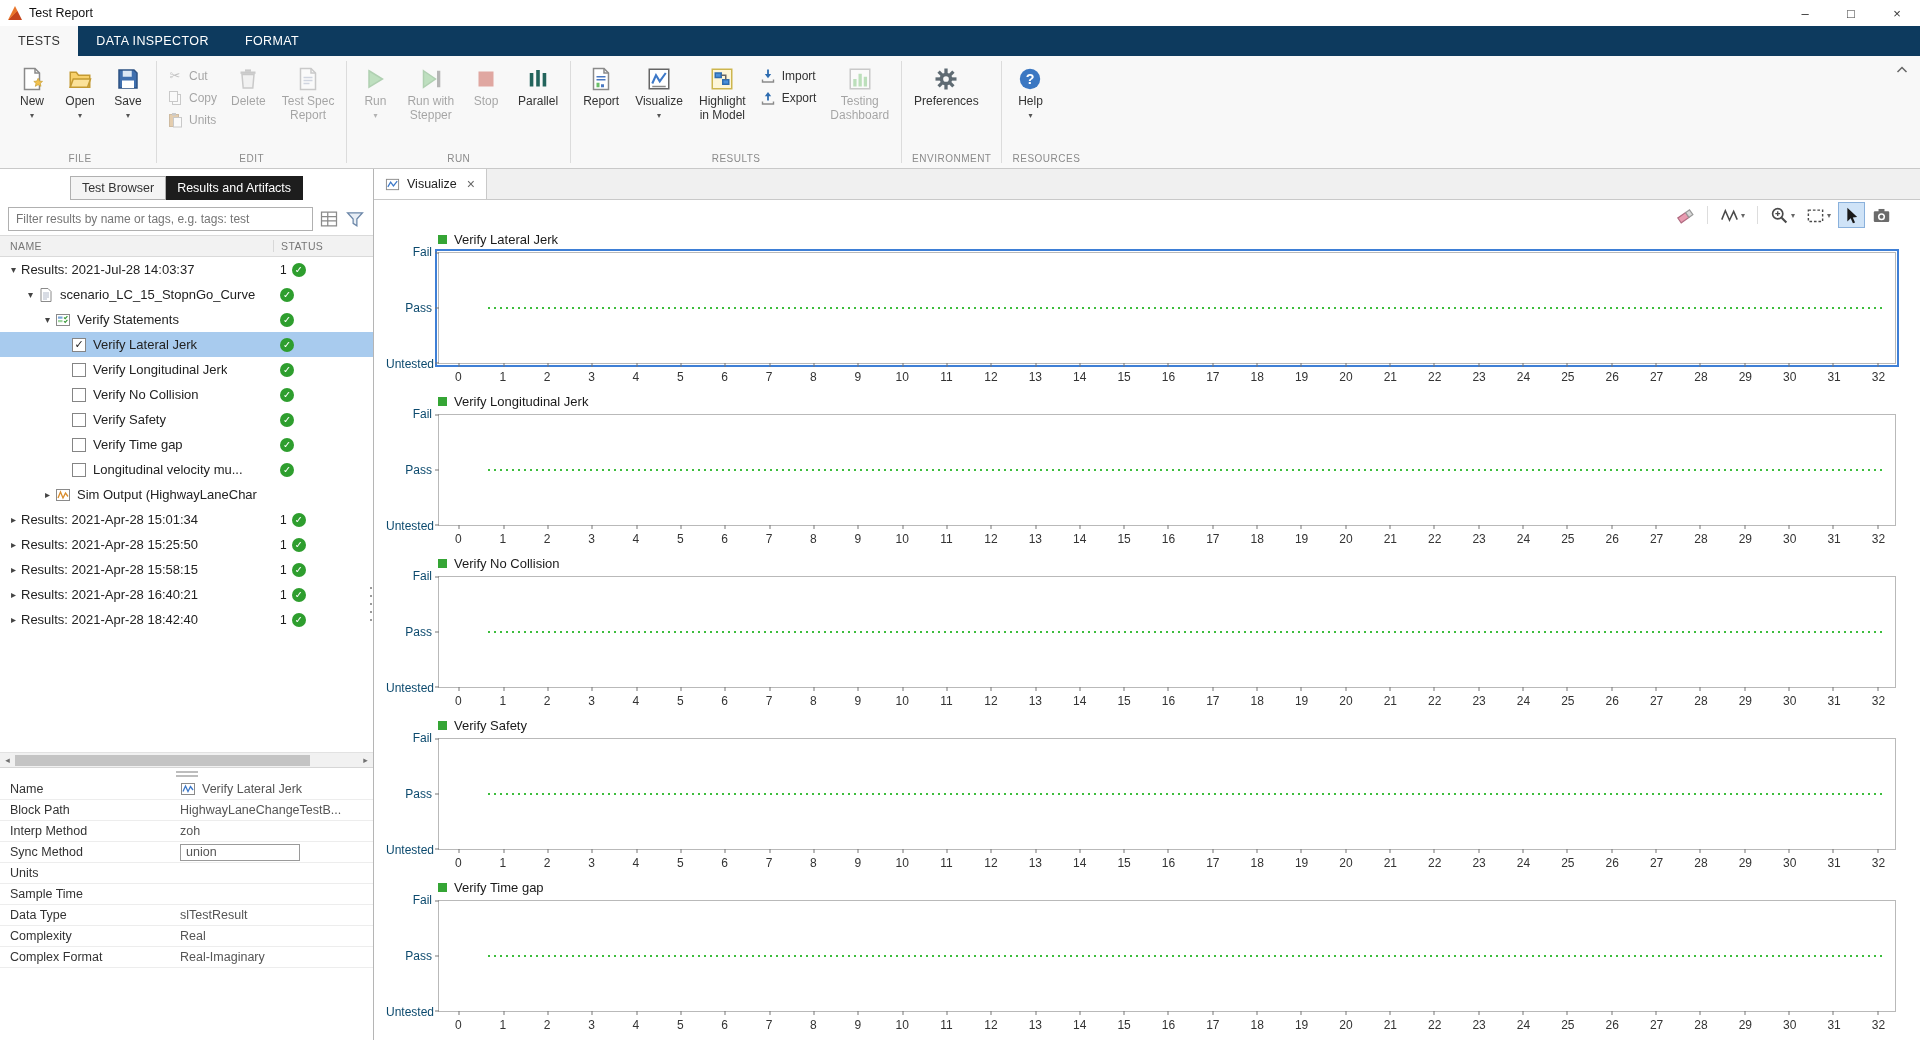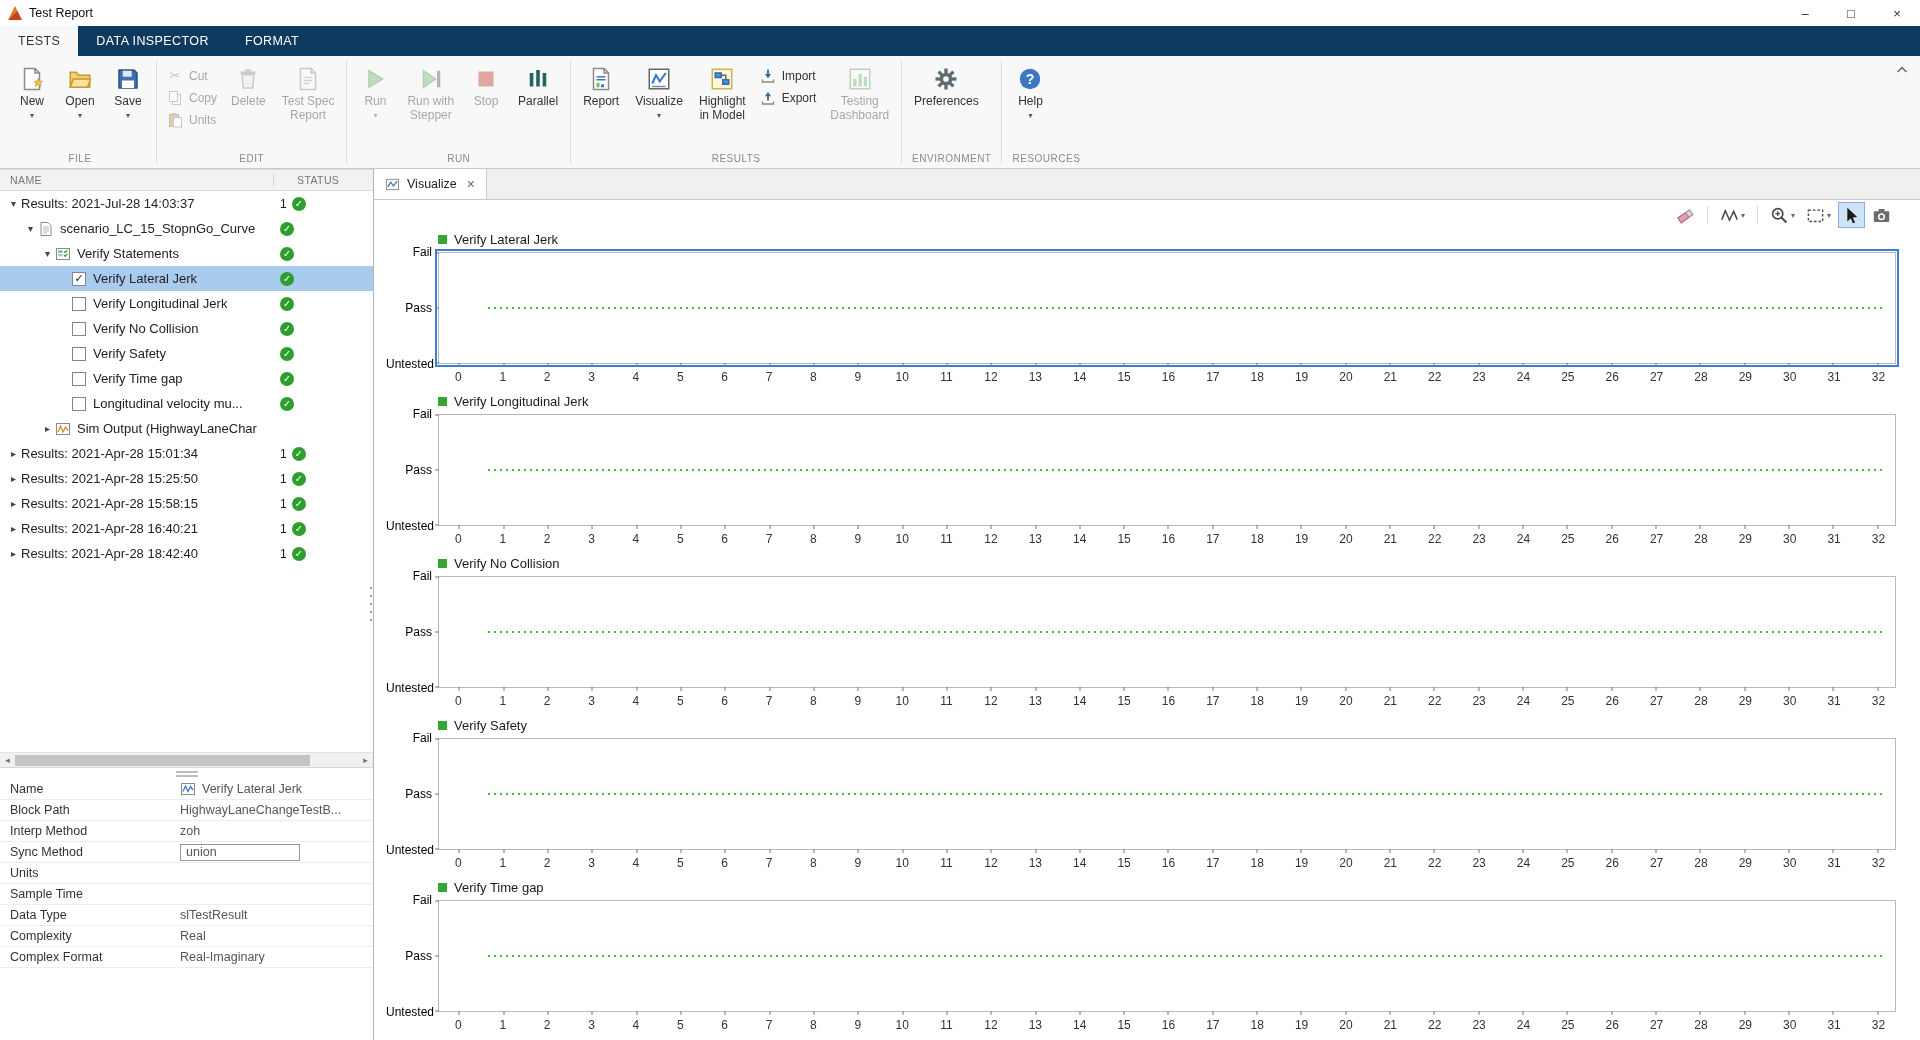--- a/index.html
+++ b/index.html
@@ -49,21 +49,21 @@
   .lp-tab { padding:4px 11px; font-size:12.5px; border:1px solid #b0b0b0; background:#f4f4f4; color:#333; }
   .lp-tab + .lp-tab { border-left:none; }
   .lp-tab.active { background:#1d1d1d; border-color:#1d1d1d; color:#fff; }
   .lp-filter { height:32px; flex:none; display:flex; align-items:center; gap:6px; padding:0 8px; }
   .filter-input { flex:1; height:24px; border:1px solid #b0b0b0; padding:0 7px; font-size:12px; color:#333;
     font-family:"Liberation Sans",sans-serif; }
   .fbtn { width:20px; height:20px; flex:none; }
   .tree-header, .prop-header { height:22px; flex:none; display:flex; align-items:center; background:#f2f2f2;
     border-top:1px solid #dadada; border-bottom:1px solid #dadada; font-size:10.5px; color:#767676; letter-spacing:.4px; }
   .tree-header .col-name { flex:1; padding-left:10px; }
-  .tree-header .col-status { width:100px; flex:none; border-left:1px solid #d8d8d8; padding-left:23px; }
+  .tree-header .col-status { width:100px; flex:none; border-left:1px solid #d8d8d8; padding-left:7px; }
   .tree { flex:1; min-height:0; position:relative; overflow:hidden; }
   .tree-row { display:flex; align-items:center; height:25px; cursor:default; }
   .tree-row.selected { background:#a8cbee; }
   .row-name { flex:1; display:flex; align-items:center; min-width:0; white-space:nowrap; overflow:hidden; }
   .row-status { width:100px; flex:none; display:flex; align-items:center; gap:5px; font-size:12px; padding-left:7px; }
   .twisty { width:15px; flex:none; text-align:center; color:#444; font-size:10px; }
   .checkbox { width:14px; height:14px; flex:none; border:1px solid #858585; background:#fff; margin-right:7px;
     display:flex; align-items:center; justify-content:center; font-size:11px; color:#1a1a1a; }
   .tree-ico { width:16px; height:16px; flex:none; margin-right:6px; }
   .badge-pass { width:14px; height:14px; flex:none; border-radius:50%; background:#2e9e2e; color:#fff; font-size:9.5px;
@@ -102,21 +102,21 @@
   .pt-btn .dd { font-size:8px; color:#666; }
   .pt-btn.selected { background:#cfe3f7; outline:1px solid #8ab1dc; }
   .pt-sep { width:1px; height:18px; background:#ddd; margin:0 4px; }
 
   .chart-block { margin-bottom:28px; }
   .chart-title { height:18px; display:flex; align-items:center; gap:7px; margin-left:52px; margin-bottom:4px; font-size:13px; color:#1a1a1a; }
   .legend-sq { width:9px; height:9px; flex:none; }
   .chart-body { position:relative; margin-left:52px; height:112px; }
   .plot { position:absolute; inset:0; border:1px solid #b9b9b9; background:#fff; }
   .plot.selected { outline:2px solid #3e7fd6; outline-offset:1px; }
-  .ylab { position:absolute; left:-52px; width:46px; text-align:right; font-size:12px; color:#000000; transform:translateY(-50%); }
+  .ylab { position:absolute; left:-52px; width:46px; text-align:right; font-size:12px; color:#0c4a6e; transform:translateY(-50%); }
   .ytick { position:absolute; left:-4px; width:4px; height:1px; background:#777; transform:translateY(-50%); }
   .xtick { position:absolute; bottom:-4px; width:1px; height:4px; background:#777; transform:translateX(-50%); }
   .xlab { position:absolute; top:calc(100% + 6px); transform:translateX(-50%); font-size:12px; color:#333; }
   .dotline { position:absolute; height:4px; background-repeat:repeat-x; }
 </style>
 </head>
 <body>
 
 <div class="app">
 
@@ -394,20 +394,38 @@
     <div class="collapse-btn ico" id="collapseBtn">
         <svg viewBox="0 0 16 16">
           <path d="M3.5 10l4.5-4.5L12.5 10" fill="none" stroke="#666" stroke-width="1.5"></path>
         </svg>
       </div>
   </div>
 
   <div class="content">
 
     <div class="left-panel">
+      <div class="lp-tabs" id="lpTabs">
+          <div class="lp-tab">Test Browser</div>
+          <div class="lp-tab active">Results and Artifacts</div>
+        </div>
+      <div class="lp-filter">
+        <input class="filter-input" type="text" placeholder="Filter results by name or tags, e.g. tags: test" style="">
+        <div class="fbtn ico" id="fbtn1">
+            <svg viewBox="0 0 16 16">
+              <rect x="2" y="2.5" width="12" height="11" fill="#fff" stroke="#8a8a8a"></rect>
+              <path d="M2 6h12M2 9.5h12M7 2.5v11" stroke="#8a8a8a"></path>
+            </svg>
+          </div>
+        <div class="fbtn ico" id="fbtn2">
+            <svg viewBox="0 0 16 16">
+              <path d="M2 3h12l-4.5 5v5.5l-3-2V8z" fill="#e8eef5" stroke="#6b86a8"></path>
+            </svg>
+          </div>
+      </div>
       <div class="tree-header">
         <div class="col-name">NAME</div>
         <div class="col-status">STATUS</div>
       </div>
       <div class="tree" id="tree">
         <div class="tree-row">
             <div class="row-name" style="padding-left: 6px;">
               <span class="twisty">▾</span>
               <span style="overflow: hidden; text-overflow: clip;">Results: 2021-Jul-28 14:03:37</span>
             </div>

